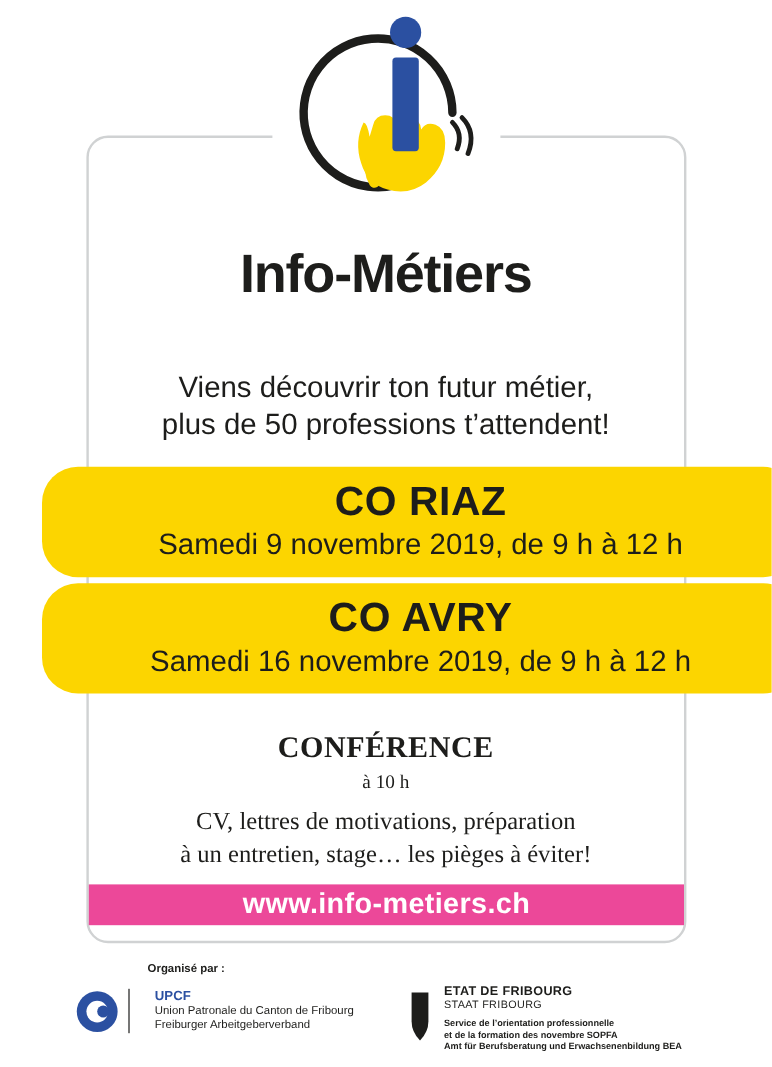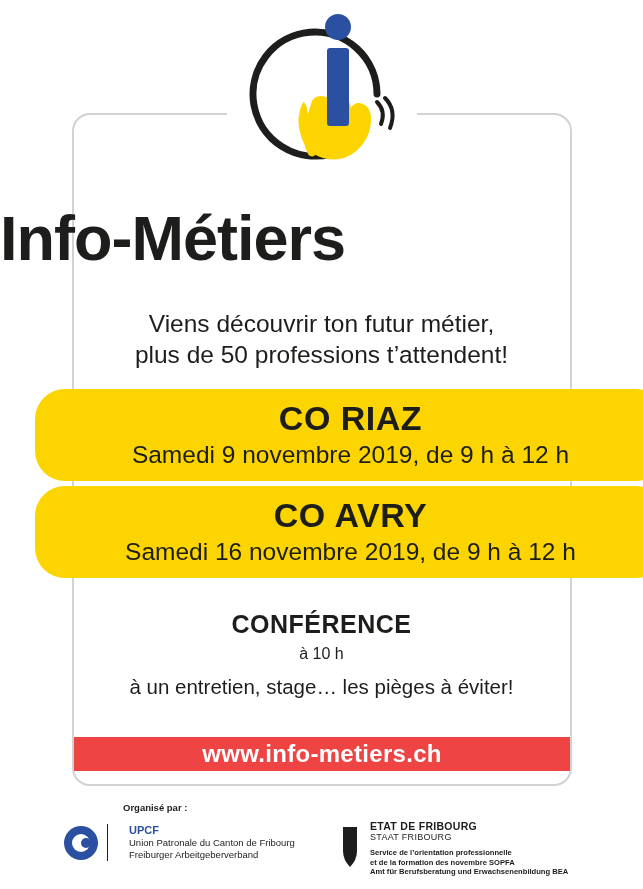--- a/index.html
+++ b/index.html
@@ -34,21 +34,22 @@
     width: 190px; height: 180px;
     z-index: 5;
     background: #ffffff;
   }
   .logo-wrap svg { display: block; }
 
   
   .title {
     position: absolute;
     left: 0; right: 0; top: 202px;
-    font-size: 63px;
+    text-align: center;
+    font-size: 45px;
     font-weight: bold;
     letter-spacing: -1px;
     color: #1d1d1b;
   }
 
   .subtitle {
     position: absolute;
     left: 0; right: 0; top: 308px;
     text-align: center;
     font-size: 24.5px;
@@ -77,20 +78,21 @@
   .band .band-date {
     font-size: 24.5px;
     padding-top: 3px;
   }
 
   
   .conf {
     position: absolute;
     left: 0; right: 0; top: 610px;
     text-align: center;
+    font-family: Liberation Serif, serif;
   }
   .conf-title {
     font-size: 25px;
     font-weight: bold;
     letter-spacing: 0.5px;
   }
   .conf-time {
     font-size: 16px;
     margin-top: 6px;
   }
@@ -98,21 +100,21 @@
     font-size: 20.5px;
     line-height: 27px;
     margin-top: 10px;
   }
 
   
   .urlbar {
     position: absolute;
     left: 74px; top: 737px;
     width: 496px; height: 34px;
-    background: #ef4444;
+    background: #ec4899;
     color: #ffffff;
     font-size: 24px;
     font-weight: bold;
     display: flex;
     align-items: center;
     justify-content: center;
     letter-spacing: 0.3px;
   }
 
   
@@ -246,20 +248,21 @@
 
   <div class="band second">
     <div class="band-title">CO AVRY</div>
     <div class="band-date">Samedi 16 novembre 2019, de 9 h à 12 h</div>
   </div>
 
   <div class="conf">
     <div class="conf-title">CONFÉRENCE</div>
     <div class="conf-time">à 10 h</div>
     <div class="conf-desc">
+      <div>CV, lettres de motivations, préparation</div>
       <div>à un entretien, stage… les pièges à éviter!</div>
     </div>
   </div>
 
   <div class="urlbar">
     <span>www.info-metiers.ch</span>
   </div>
 
   <div class="footer">
 

